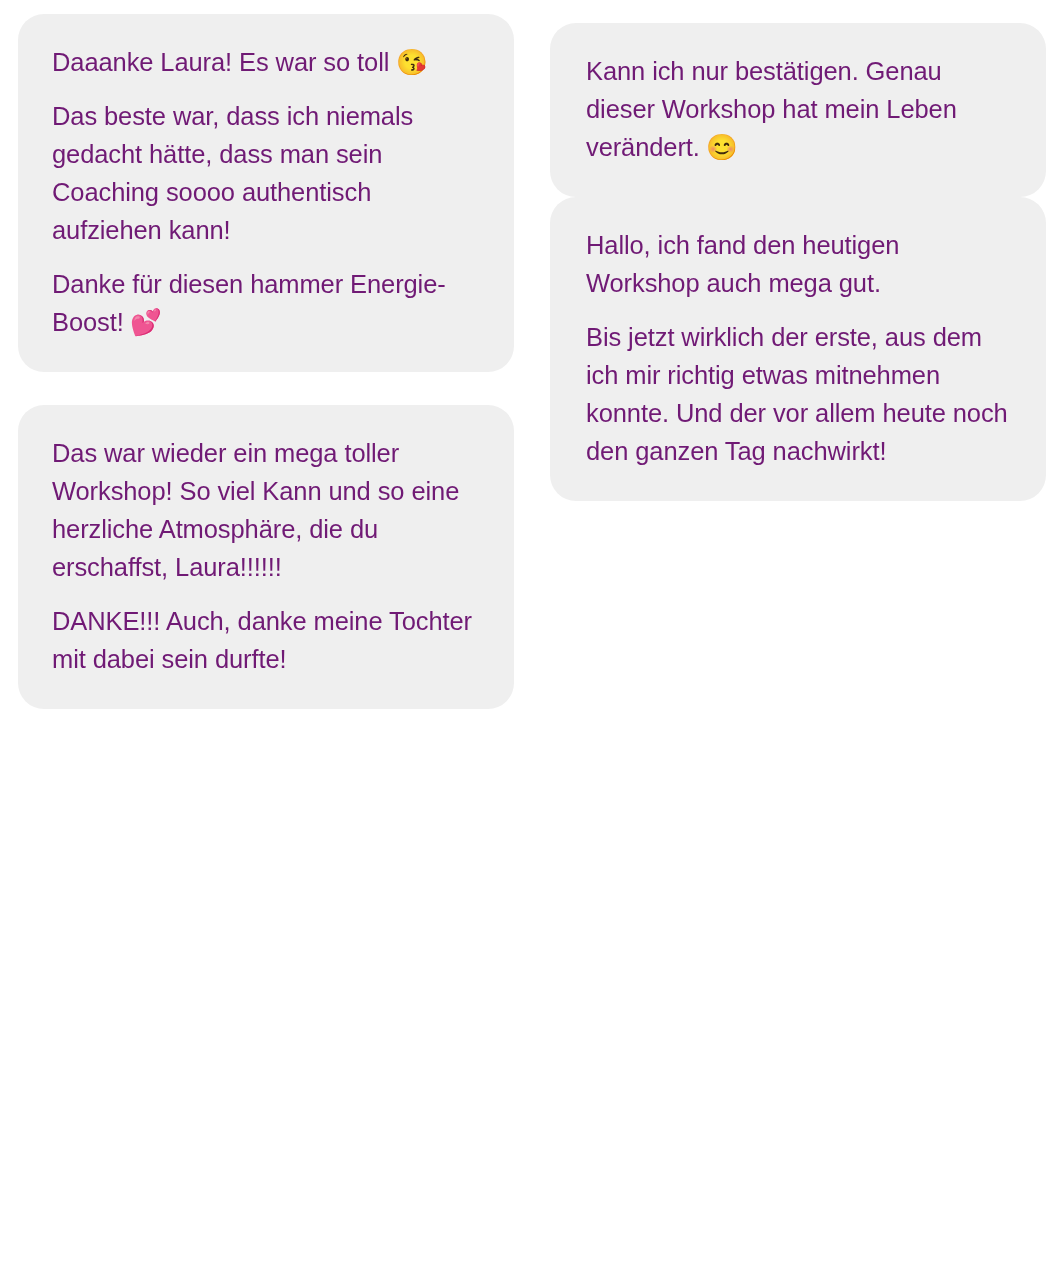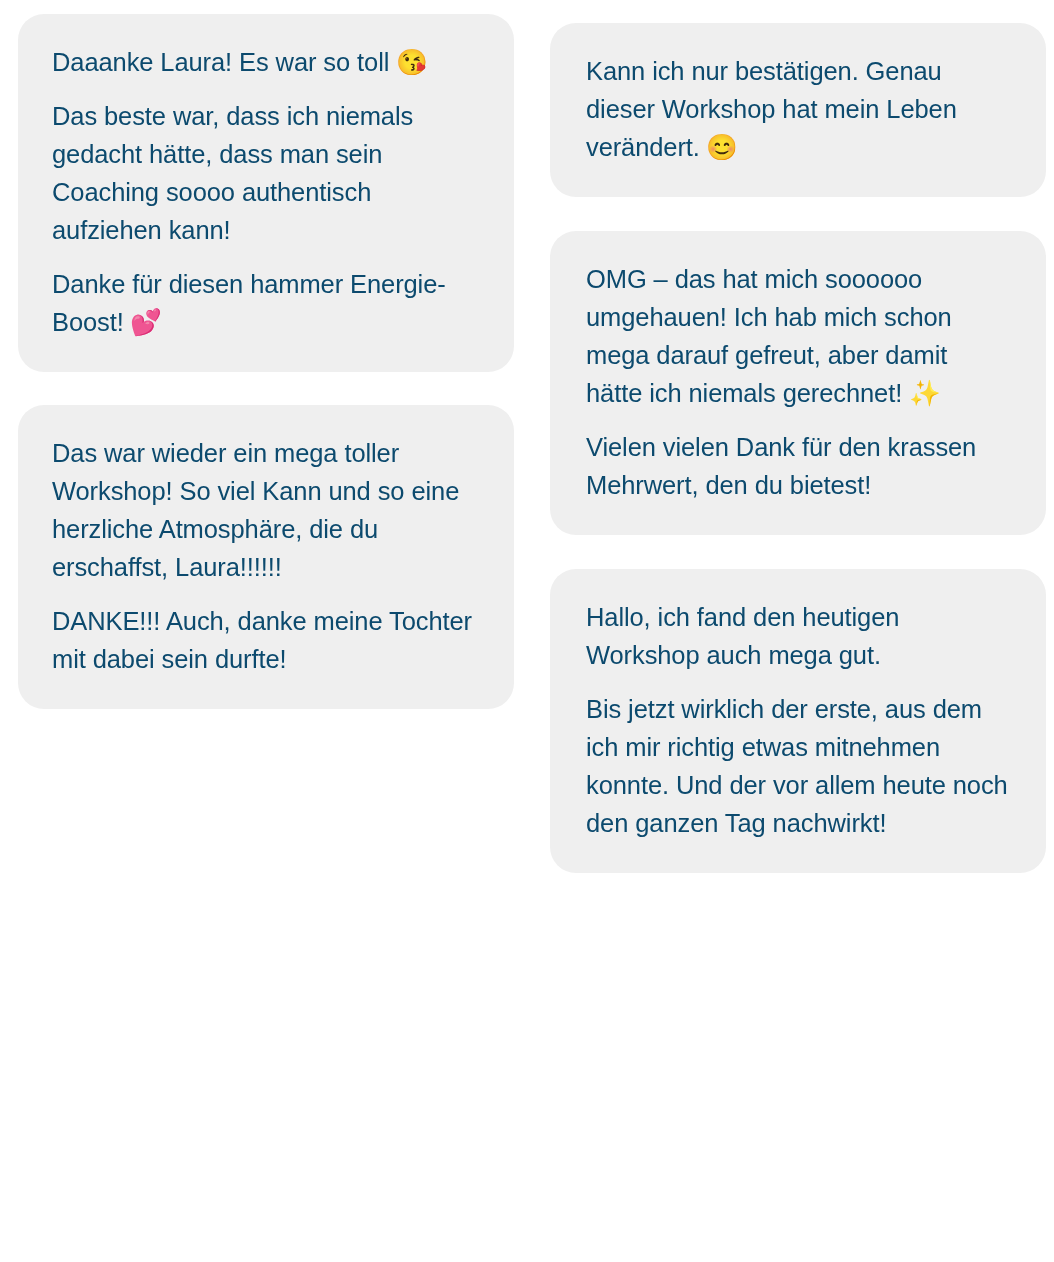--- a/index.html
+++ b/index.html
@@ -27,39 +27,38 @@
   .wall-column {
     display: flex;
     flex-direction: column;
     width: 496px;
     flex: 0 0 496px;
   }
   .wall-column.col-left {
     gap: 33px;
   }
   .wall-column.col-right {
-    gap: 34px;
     align-items: center;
   }
   .testimonial-card {
     background: #efefef;
     border-radius: 26px;
     box-sizing: border-box;
     padding: 30px 34px 30px 34px;
     width: 100%;
   }
   .col-right .testimonial-card {
     padding: 30px 36px 30px 36px;
   }
   .testimonial-paragraph {
     font-size: 25.5px;
     line-height: 1.49;
     letter-spacing: -0.1px;
     margin: 0;
-    color: #0c4a6e;
+    color: #701a75;
     word-wrap: break-word;
   }
   .testimonial-paragraph + .testimonial-paragraph {
     margin-top: 16px;
   }
   
   .col-right {
     margin-top: 9px;
   }
 </style>
@@ -83,24 +82,20 @@
 
 
   </div>
 
   <div class="wall-column col-right">
 
     <div class="testimonial-card">
       <p class="testimonial-paragraph">Kann ich nur bestätigen. Genau dieser Workshop hat mein Leben verändert. 😊</p>
     </div>
 
-    <div class="testimonial-card">
-      <p class="testimonial-paragraph">OMG – das hat mich soooooo umgehauen! Ich hab mich schon mega darauf gefreut, aber damit hätte ich niemals gerechnet! ✨</p>
-      <p class="testimonial-paragraph">Vielen vielen Dank für den krassen Mehrwert, den du bietest!</p>
-    </div>
 
     <div class="testimonial-card">
       <p class="testimonial-paragraph">Hallo, ich fand den heutigen Workshop auch mega gut.</p>
       <p class="testimonial-paragraph">Bis jetzt wirklich der erste, aus dem ich mir richtig etwas mitnehmen konnte. Und der vor allem heute noch den ganzen Tag nachwirkt!</p>
     </div>
 
   </div>
 
 </div>
 

